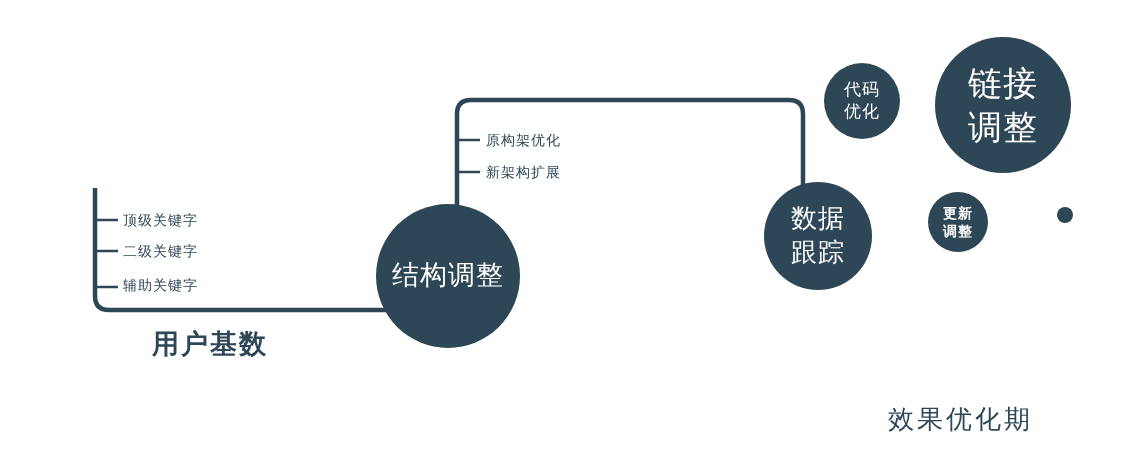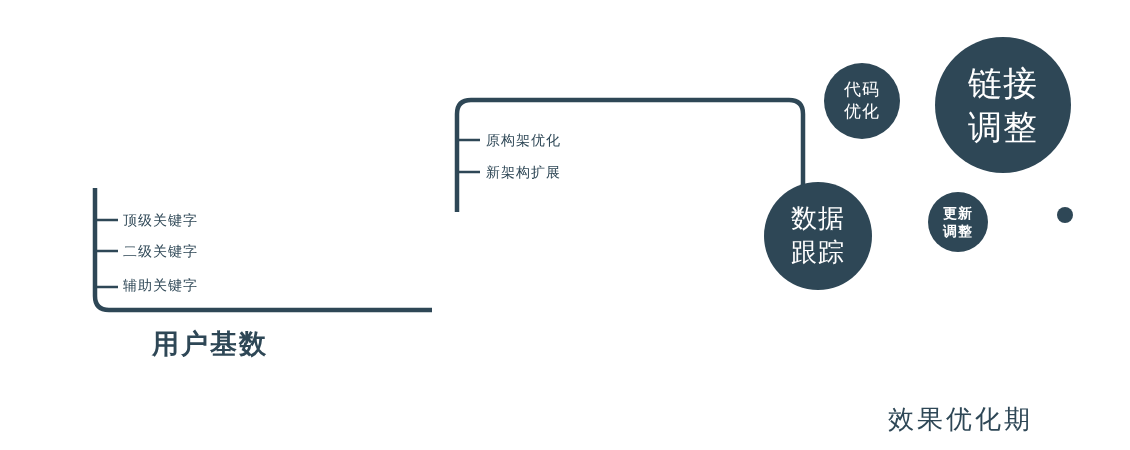--- a/index.html
+++ b/index.html
@@ -57,20 +57,21 @@
   <svg class="links" viewBox="0 0 1130 450" xmlns="http://www.w3.org/2000/svg">
     <path class="main" d="M95 188 L95 296 Q95 310 109 310 L432 310"></path>
     <path class="main" d="M457 212 L457 114 Q457 100 471 100 L789 100 Q803 100 803 114 L803 188"></path>
     <path class="tick" d="M95 220 L118 220"></path>
     <path class="tick" d="M95 251 L118 251"></path>
     <path class="tick" d="M95 287 L118 287"></path>
     <path class="tick" d="M457 140 L480 140"></path>
     <path class="tick" d="M457 172 L480 172"></path>
   </svg>
 
+  <div class="node n-structure">结构调整</div>
   <div class="node n-tracking">数据
 跟踪</div>
   <div class="node n-code">代码
 优化</div>
   <div class="node n-link">链接
 调整</div>
   <div class="node n-update">更新
 调整</div>
   <div class="node n-dot"></div>
 

